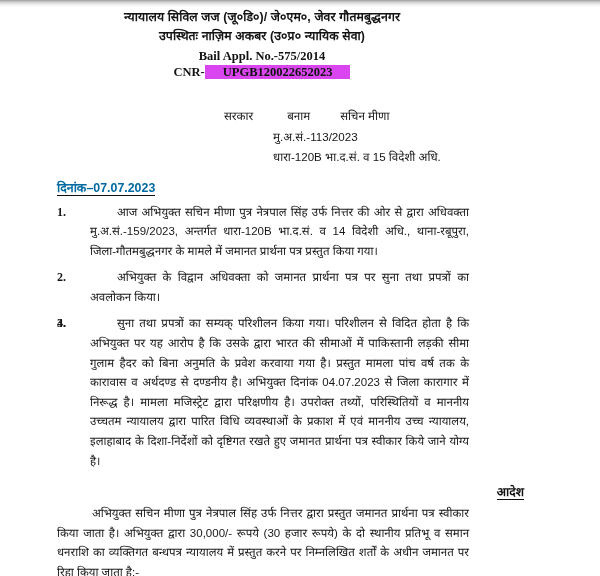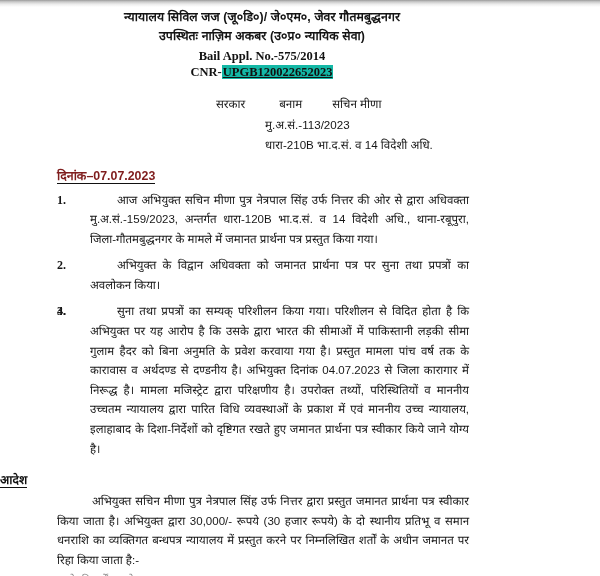--- a/index.html
+++ b/index.html
@@ -48,51 +48,51 @@
   .codeblock {
     text-align: center;
     font-family: "Liberation Serif", "DejaVu Serif", serif;
     font-weight: bold;
     font-size: 12.5px;
     line-height: 15.5px;
     color: #121212;
     margin-top: 3px;
   }
   .cnr-hl {
-    background: #14b8a6;
+    background: #d946ef;
     color: #111;
-    padding: 0 1px;
-    text-decoration: underline;
+    padding: 0 18px;
   }
 
   
   .parties {
-    margin-top: 14px;
+    margin-top: 26px;
     font-family: "Liberation Sans", "DejaVu Sans", sans-serif;
     font-size: 11.6px;
     line-height: 20.5px;
     color: #151515;
+    padding-left: 8px;
   }
   .parties .row1 {
     padding-left: 216px;
   }
   .parties .row1 .vs { padding-left: 34px; }
   .parties .row1 .resp { padding-left: 30px; }
   .parties .sub {
     padding-left: 265px;
   }
 
   
   .datum {
     margin-top: 11px;
     padding-left: 57px;
     font-family: "Liberation Sans", "DejaVu Sans", sans-serif;
     font-weight: bold;
     font-size: 12.4px;
-    color: #7f1d1d;
+    color: #0369a1;
   }
   .datum span {
     border-bottom: 1.6px solid #111;
     padding-bottom: 0px;
   }
 
   
   .para {
     position: relative;
     margin-top: 7px;
@@ -120,21 +120,21 @@
     text-indent: 0;
     padding-left: 33px;
   }
   .para.numbered .ptext .lead {
     padding-left: 27px;
   }
   b, .bold { font-weight: normal; }
 
   
   .order-head {
-    text-align: left;
+    text-align: right;
     margin-top: 12px;
     font-family: "Liberation Sans", "DejaVu Sans", sans-serif;
     font-weight: bold;
     font-size: 12.2px;
     color: #111;
   }
   .order-head span {
     border-bottom: 1.5px solid #111;
   }
   .order-para {
@@ -166,21 +166,21 @@
   </div>
 
   <div class="codeblock">
     <div>Bail Appl. No.-575/2014</div>
     <div><span>CNR-</span><span class="cnr-hl">UPGB120022652023</span></div>
   </div>
 
   <div class="parties">
     <div class="row1"><span>सरकार</span><span class="vs">बनाम</span><span class="resp">सचिन मीणा</span></div>
     <div class="sub">मु.अ.सं.-113/2023</div>
-    <div class="sub">धारा-210B भा.द.सं. व 14 विदेशी अधि.</div>
+    <div class="sub">धारा-120B भा.द.सं. व 15 विदेशी अधि.</div>
   </div>
 
   <div class="datum"><span>दिनांक–07.07.2023</span></div>
 
   <div class="para numbered">
     <span class="num">1.</span>
     <span class="ptext"><span class="lead">आज अभियुक्त </span><b>सचिन मीणा पुत्र नेत्रपाल सिंह उर्फ नित्तर</b><span> की ओर से द्वारा अधिवक्ता मु.अ.सं.-159/2023, अन्तर्गत धारा-120B भा.द.सं. व 14 विदेशी अधि., थाना-रबूपुरा, जिला-गौतमबुद्धनगर के मामले में जमानत प्रार्थना पत्र प्रस्तुत किया गया।</span></span>
   </div>
 
   <div class="para numbered">

